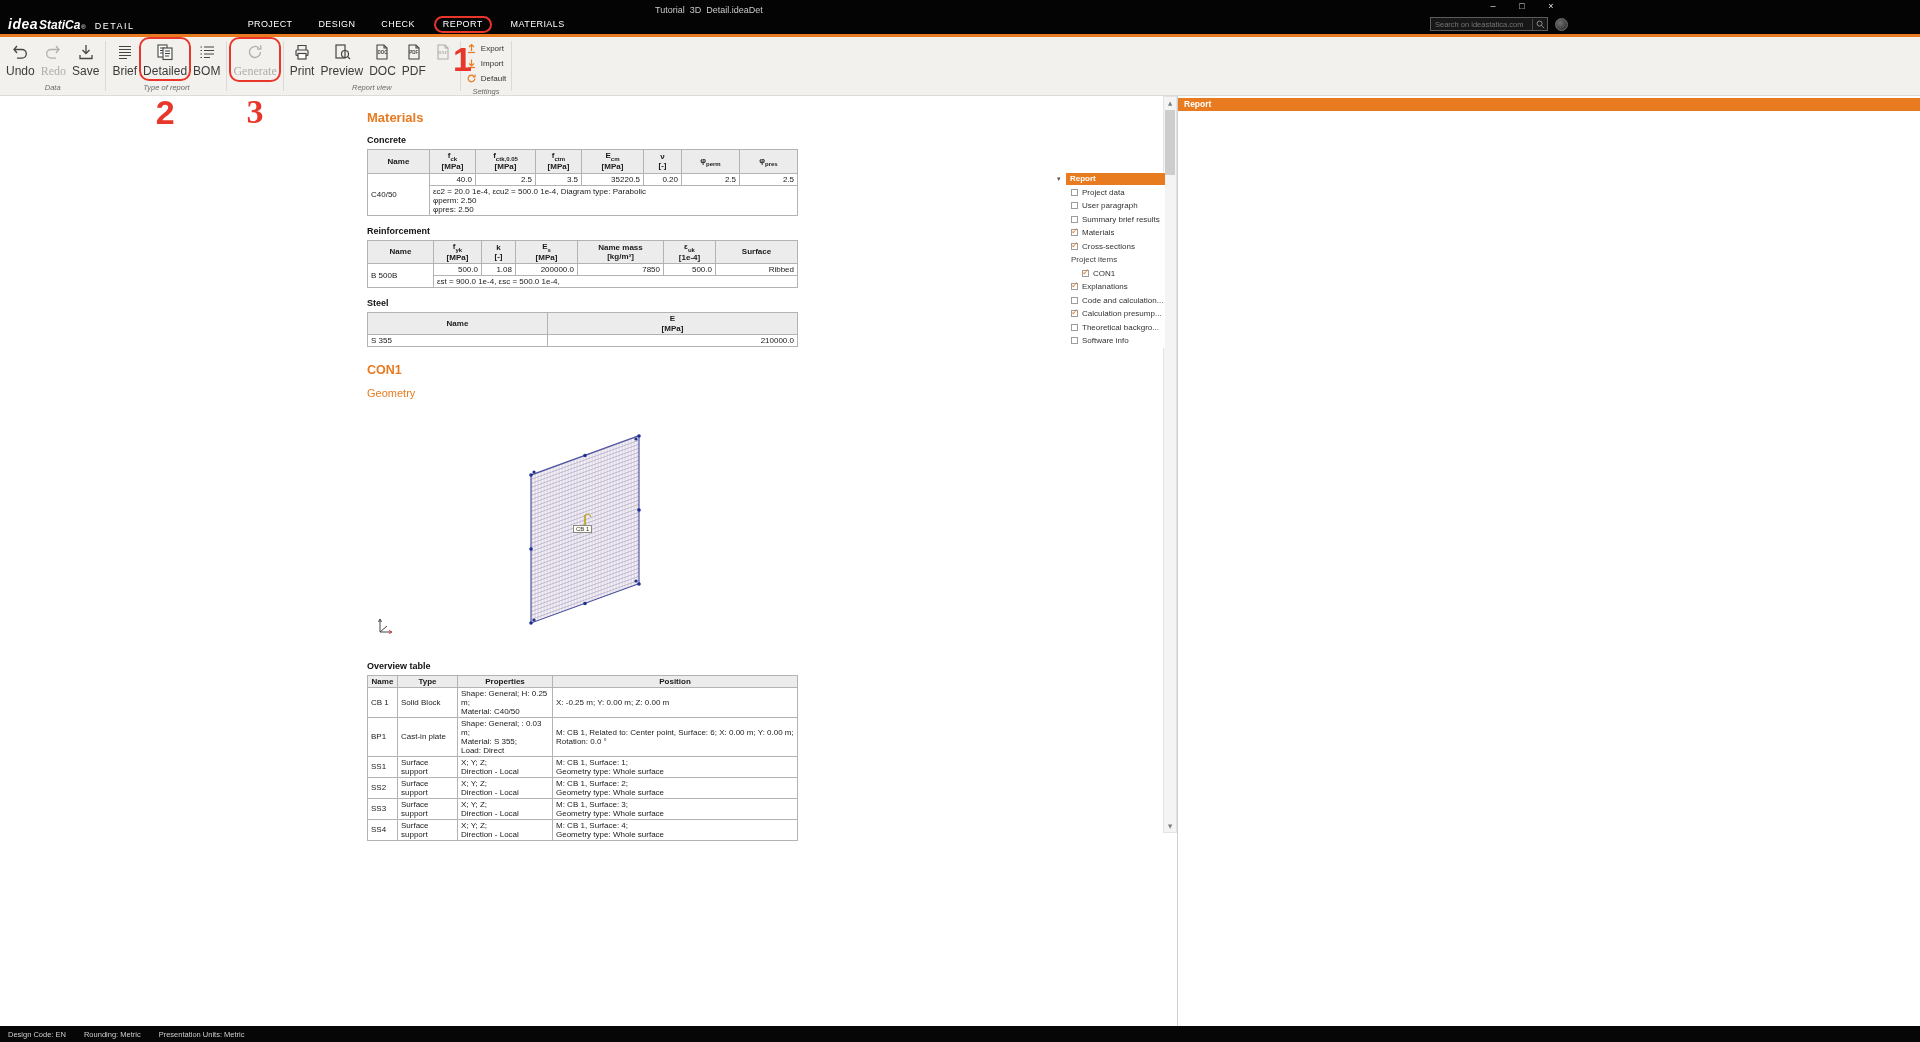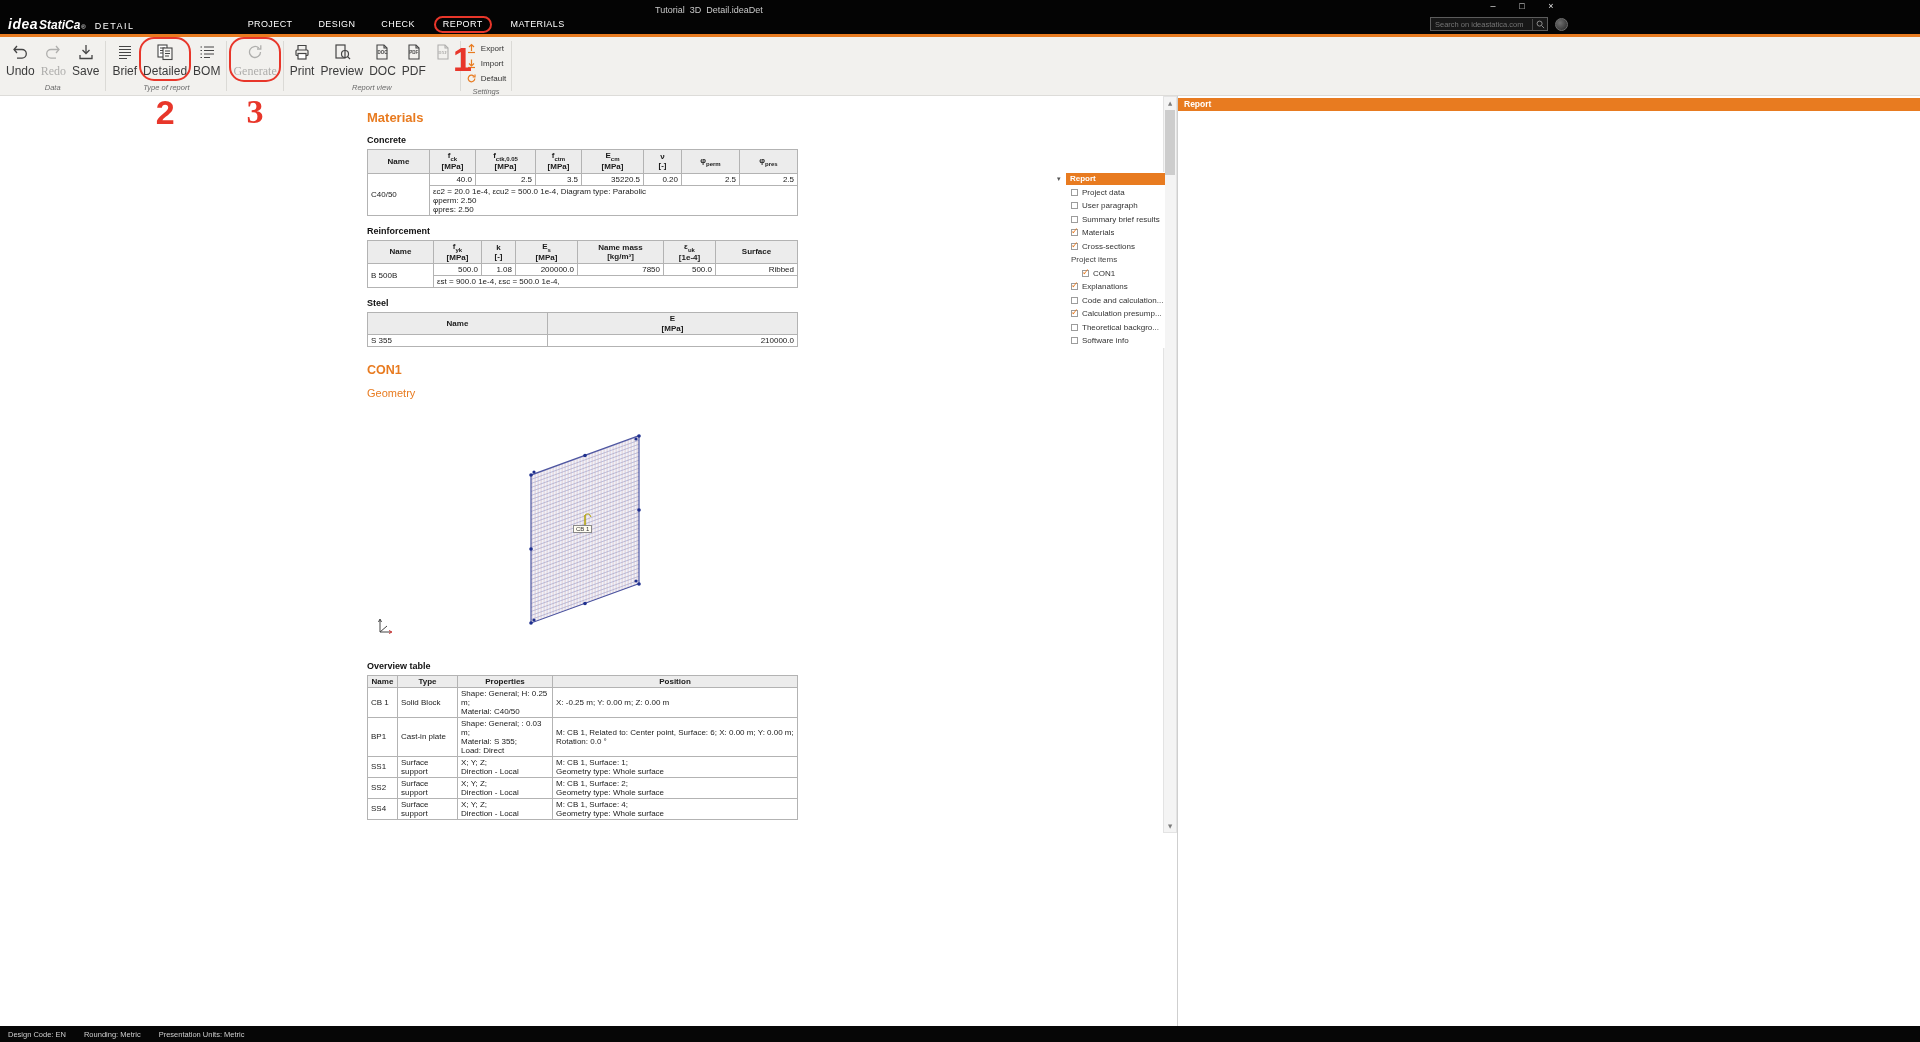--- a/index.html
+++ b/index.html
@@ -36,21 +36,21 @@
   .rgroup { display:flex; flex-direction:column; padding:0 5px; }
   .rbtns { display:flex; gap:4px; flex:1; align-items:flex-start; padding-top:3px; }
   .rlabel { font-size:7.5px; color:#6a6a6a; text-align:center; padding:1px 0 3px; white-space:nowrap;font-style:italic; }
   .rsep { width:1px; background:#dbdad6; margin:4px 0; flex:none; }
   .rbtn { display:flex; flex-direction:column; align-items:center; min-width:24px; position:relative; cursor:pointer; padding:0 1px; }
   .ric { width:20px; height:20px; margin-top:2px; position:relative; }
   .ric svg { display:block; }
   .icolbl { position:absolute; left:0; top:8px; width:100%; text-align:center; font-size:4.5px; font-weight:bold; color:#444; }
   .rcap { font-size:12px; color:#3b3b3b; margin-top:2px; white-space:nowrap; }
   .disabled { opacity:.38;font-family:Liberation Serif, serif; }
-  .red-box { outline:2px solid #e8362a; outline-offset:1px; border-radius:12px; }
+  .red-box { outline:2px solid #e8362a; outline-offset:1px; border-radius:7px; }
   .rn2 { top:53px; left:50%; transform:translateX(-50%); }
   .rn3 { top:53px; left:50%; transform:translateX(-50%); }
   .sgroup { padding-top:4px; }
   .srow { display:flex; align-items:center; gap:4px; height:15px; cursor:pointer; }
   .scap { font-size:8px; color:#333; }
 
   
   .content { position:absolute; top:96px; left:0; width:1163px; height:930px; background:#fff; overflow:hidden; }
   .doc { position:absolute; left:367px; top:0; width:431px; padding-top:14px; font-size:8px; color:#1a1a1a; }
   .h-big { color:#e87b20; font-size:13px; font-weight:bold; }
@@ -520,20 +520,28 @@
           </tr>
           <tr>
             <td>SS2</td>
             <td>Surface support</td>
             <td class="pre">X; Y; Z;
 Direction - Local</td>
             <td class="pre">M: CB 1, Surface: 2;
 Geometry type: Whole surface</td>
           </tr>
           <tr>
+            <td>SS3</td>
+            <td>Surface support</td>
+            <td class="pre">X; Y; Z;
+Direction - Local</td>
+            <td class="pre">M: CB 1, Surface: 3;
+Geometry type: Whole surface</td>
+          </tr>
+          <tr>
             <td>SS4</td>
             <td>Surface support</td>
             <td class="pre">X; Y; Z;
 Direction - Local</td>
             <td class="pre">M: CB 1, Surface: 4;
 Geometry type: Whole surface</td>
           </tr>
         </tbody>
       </table>
 

